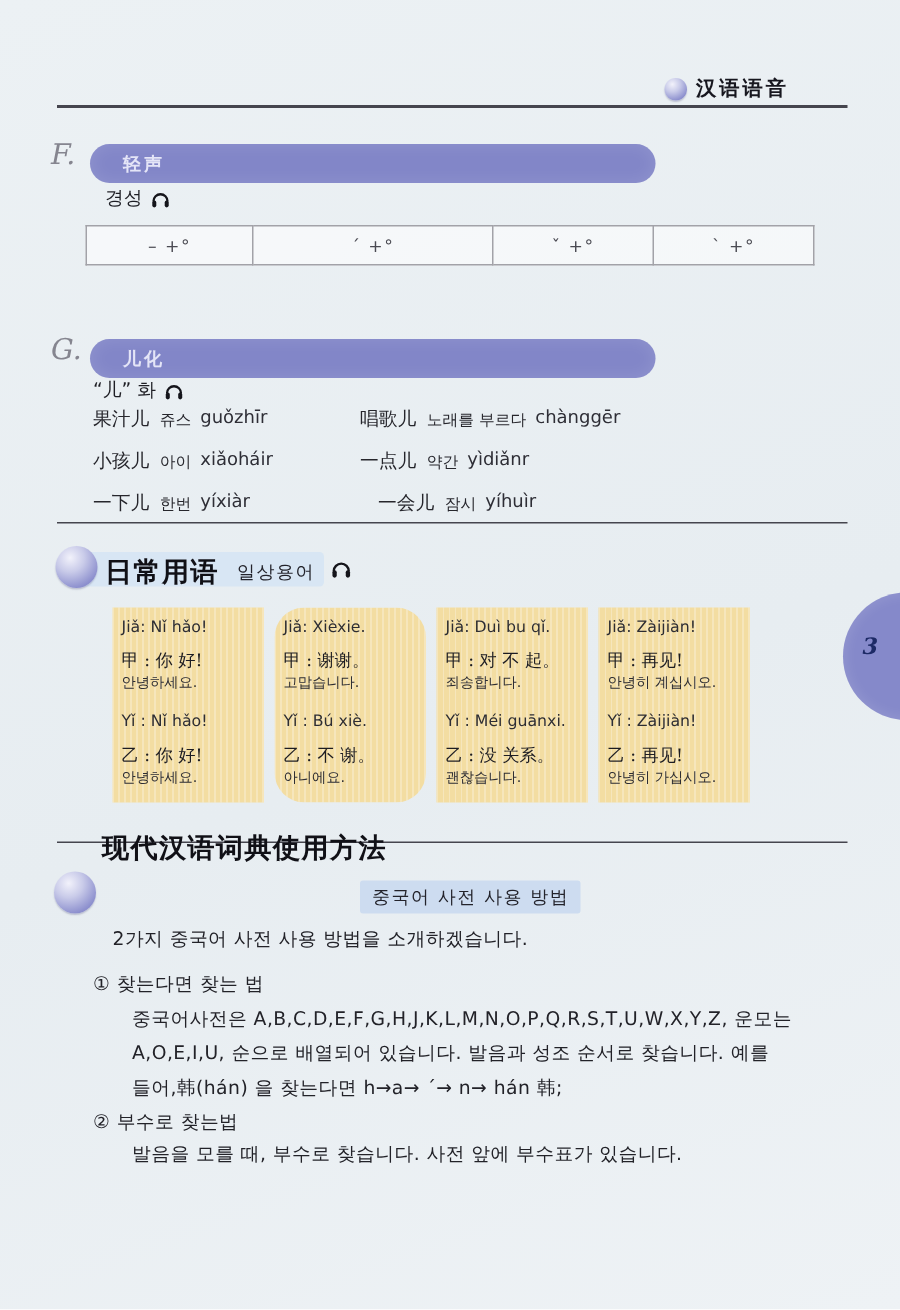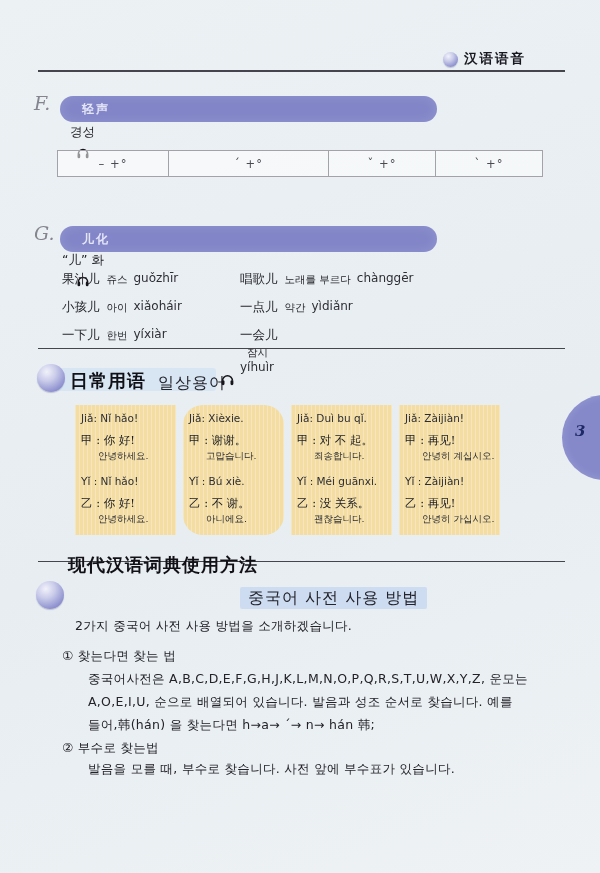--- a/index.html
+++ b/index.html
@@ -10,45 +10,45 @@
   .rule{background:#45454e;}
   .sphere{border-radius:50%;
         background:radial-gradient(circle at 35% 28%, #f2f2fb 0%, #c9cbe9 35%, #8d90ce 75%, #7e82c4 100%);
         box-shadow:0 1px 1px rgba(60,60,110,0.25);}
   .hdr-title{font-size:13.5px;font-weight:bold;color:#17171f;letter-spacing:2px;}
   .script-letter{font-family:"DejaVu Serif","Liberation Serif",serif;font-style:italic;
         color:#85858f;font-size:19px;}
   .banner{background:#8286c8;border-radius:13px;height:26px;line-height:26px;
         padding-left:22px;color:#e4e5f7;font-weight:bold;font-size:12px;letter-spacing:2px;
         box-shadow:inset 0 0 12px rgba(255,255,255,0.12);}
-  .sub{display:flex;align-items:center;gap:5px;font-size:12.5px;color:#1e1e24;flex-direction:column;}
+  .sub{display:flex;align-items:center;gap:5px;font-size:12.5px;color:#1e1e24;}
   .hp-icon{width:14px;height:14px;display:inline-block;}
   table.tones{border-collapse:collapse;table-layout:fixed;width:485px;
         background:rgba(255,255,255,0.55);}
   table.tones td,table.tones th{border:1px solid #a2a2a8;height:23px;text-align:center;
         font-weight:normal;color:#38383d;overflow:hidden;white-space:nowrap;}
   table.tones th{font-size:11.5px;letter-spacing:1px;color:#4a4a52;}
   table.tones td{font-size:12.5px;}
   .ex-row{display:flex;font-size:12px;color:#26262c;white-space:nowrap;}
   .ex-han{font-family:"DejaVu Serif","Liberation Serif",serif;font-size:12.5px;}
   .ex-kor{font-size:10.5px;margin:2px 6px 0 7px;}
   .ex-pin{font-size:12px;color:#2e2e36;}
   .title-cjk{font-weight:bold;font-size:18px;color:#101016;letter-spacing:1px;white-space:nowrap;}
   .title-bar{background:#d8e6f4;border-radius:3px;}
-  .sub-kor{font-size:16px;color:#23232b;letter-spacing:1px;white-space:nowrap;}
+  .sub-kor{font-size:12px;color:#23232b;letter-spacing:1px;white-space:nowrap;}
   .sub-kor-box{background:#cddcf0;border-radius:2px;height:22px;line-height:22px;padding:0 8px;}
   .dlg{position:absolute;top:405px;width:101px;height:130px;box-sizing:border-box;
         padding:7px 2px 0 6px;overflow:hidden;
         background:#f3dda2;
         background-image:repeating-linear-gradient(90deg,rgba(255,255,255,0.28) 0 1px,rgba(0,0,0,0) 1px 4px);}
   .d-pin{font-size:10.5px;color:#2d2d33;line-height:13px;white-space:nowrap;}
   .d-pin.second{margin-top:13px;}
   .d-han{margin-top:8px;font-size:11.5px;line-height:14px;color:#1c1c22;white-space:nowrap;
         font-family:"DejaVu Serif","Liberation Serif",serif;}
-  .d-kor{margin-top:3px;font-size:9.5px;color:#2d2d33;padding-left:17px;line-height:12px;white-space:nowrap;}
+  .d-kor{margin-top:3px;font-size:9.5px;color:#2d2d33;padding-left:0;line-height:12px;white-space:nowrap;}
   .page-circle{background:#8589ca;border-radius:50%;
         box-shadow:inset 0 0 10px rgba(255,255,255,0.15);}
   .page-num{font-family:"DejaVu Serif","Liberation Serif",serif;font-style:italic;
         font-size:15px;color:#1d2a66;font-weight:bold;}
   .dict-line{font-size:12.5px;color:#222228;white-space:nowrap;letter-spacing:0.3px;}
 </style>
 </head>
 <body>
 
 <div id="page">
@@ -121,21 +121,21 @@
   <div class="abs ex-row" style="left:240px;top:299px;">
     <span class="ex-han">一点儿</span>
     <span class="ex-kor">약간</span>
     <span class="ex-pin">yìdiǎnr</span>
   </div>
   <div class="abs ex-row" style="left:62px;top:327px;">
     <span class="ex-han">一下儿</span>
     <span class="ex-kor">한번</span>
     <span class="ex-pin">yíxiàr</span>
   </div>
-  <div class="abs ex-row" style="left:240px;top:327px;flex-direction:column;">
+  <div class="abs ex-row" style="left:252px;top:327px;">
     <span class="ex-han">一会儿</span>
     <span class="ex-kor">잠시</span>
     <span class="ex-pin">yíhuìr</span>
   </div>
 
   <div class="abs rule" style="left:38px;top:348px;width:527px;height:1px;"></div>
 
   <div class="abs title-bar" style="left:52px;top:368px;width:164px;height:23px;"></div>
   <span class="abs sphere" style="left:37px;top:364px;width:28px;height:28px;"></span>
   <span class="abs title-cjk" style="left:70px;top:369px;">日常用语</span>

